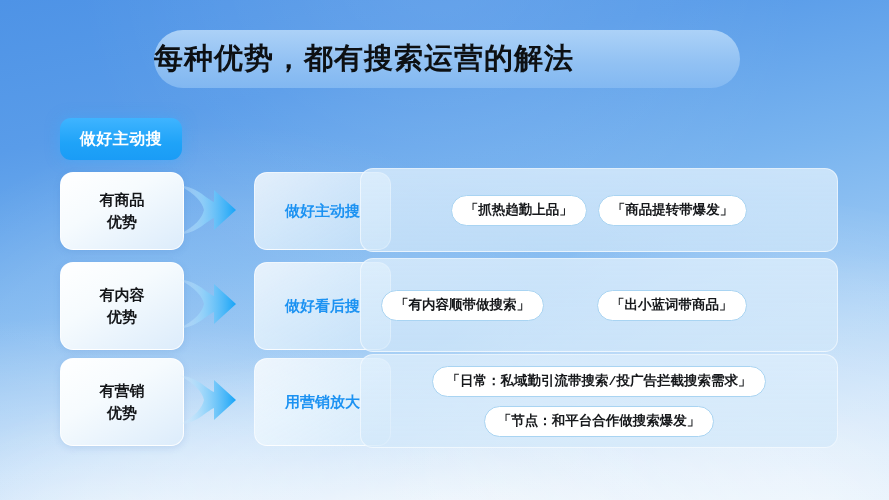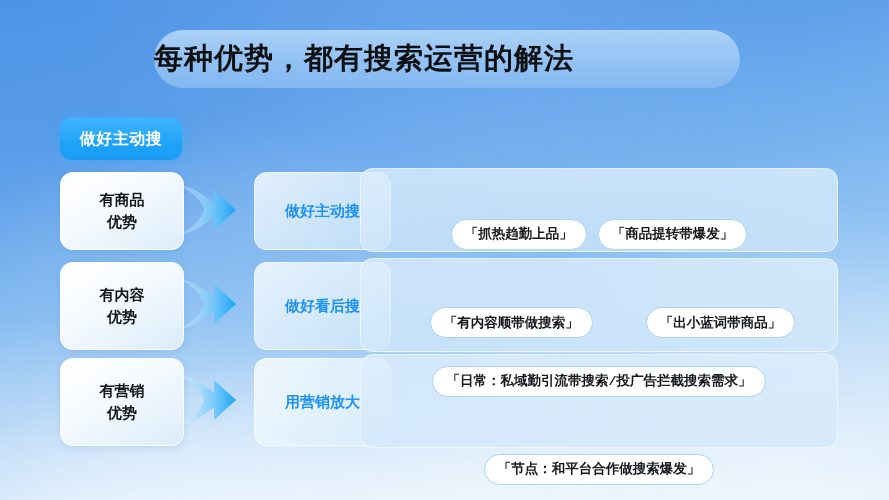--- a/index.html
+++ b/index.html
@@ -91,21 +91,20 @@
   .tag-panel.center{justify-content:center;}
   .tag{
     background:#ffffff;
     border:1.4px solid #a9d4f2;
     border-radius:17px;
     height:31px;
     padding:0 13px;
     display:flex;align-items:center;justify-content:center;
     font-size:13.5px;font-weight:bold;color:#16181b;white-space:nowrap;
     box-sizing:border-box;
-    margin-top:48px;
   }
 
   
   #row1 .cap-card,#row1 .act-card{top:172px;height:76px;}
   #row1 .tag-panel{top:168px;height:84px;}
   #row1 .arrow{top:178px;height:64px;}
 
   #row2 .cap-card,#row2 .act-card{top:262px;height:86px;}
   #row2 .tag-panel{top:258px;height:94px;}
   #row2 .arrow{top:272px;height:64px;}
@@ -174,21 +173,21 @@
             <stop offset="45%" stop-color="#8fd4fb" stop-opacity="0.75"></stop>
             <stop offset="100%" stop-color="#17a4f7" stop-opacity="1"></stop>
           </linearGradient>
         </defs>
         <path d="M0,7 C20,9 27,20 36,24 L36,12 L58,32 L36,52 L36,40 C27,44 20,55 0,57 C18,48 24,40 26,32 C24,24 18,16 0,7 Z" fill="url(#ag2)"></path>
       </svg>
     </div>
     <div class="act-card">
       <span class="act-text">做好看后搜</span>
     </div>
-    <div class="tag-panel" style="justify-content:flex-start;padding-left:40px;flex-direction:column;">
+    <div class="tag-panel" style="justify-content:flex-start;padding-left:20px;">
       <span class="tag">「有内容顺带做搜索」</span>
       <span class="tag" style="margin-left:42px;">「出小蓝词带商品」</span>
     </div>
   </div>
 
   <div class="row" id="row3">
     <div class="cap-card">
       <span class="cap-text">
         <span>有营销</span><br>
         <span>优势</span>

